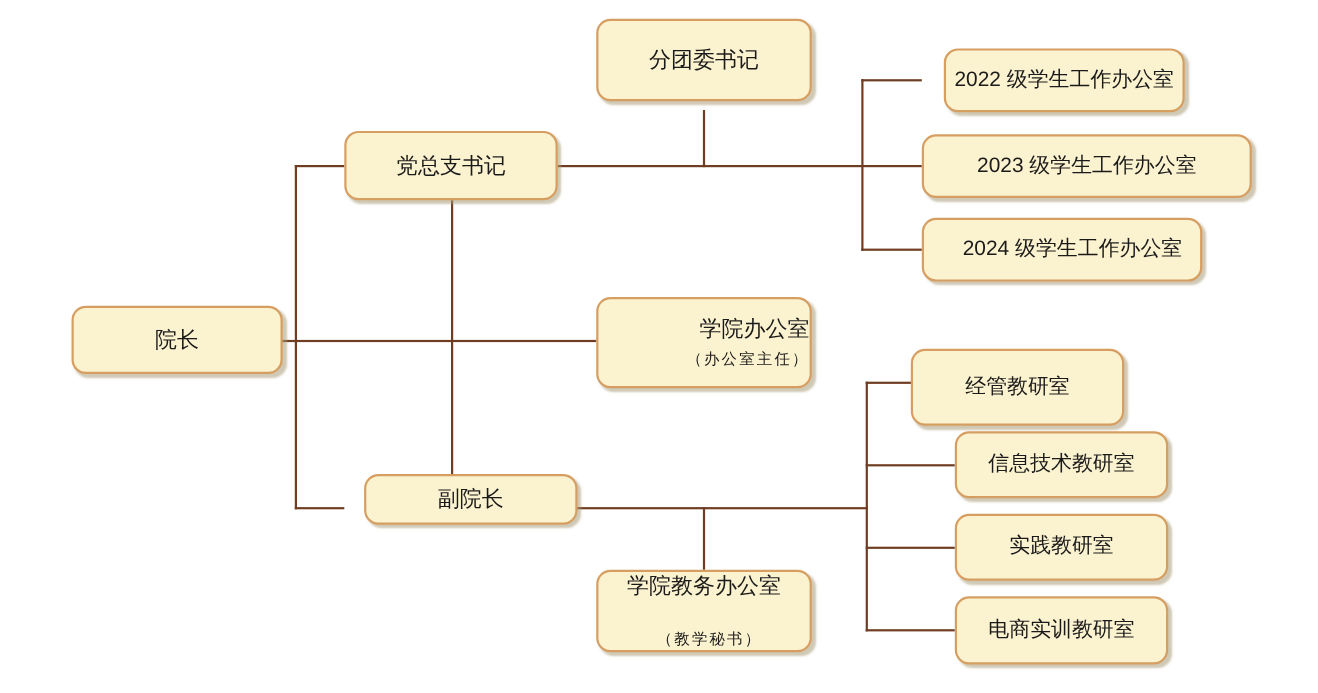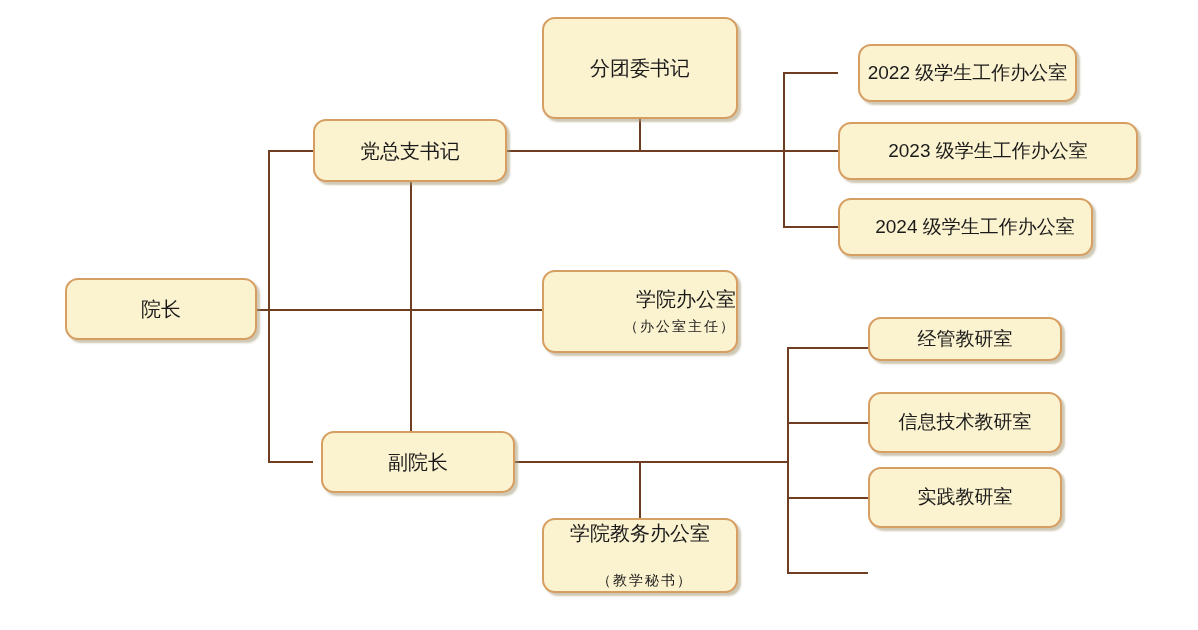--- a/index.html
+++ b/index.html
@@ -36,28 +36,28 @@
     margin-left:10px;
   }
 
   .line { position:absolute; background:var(--connector,#6F3D22); }
   .h { height:2px; }
   .v { width:2px; }
 
   
   #n-dean        { left:29px;  top:278px; width:192px; height:62px;margin-left:36px; }
   #n-party       { left:313px; top:119px; width:194px; height:63px; }
-  #n-youth       { left:542px; top:17px;  width:196px; height:102px; }
+  #n-youth       { left:542px; top:17px;  width:196px; height:75px; }
   #n-office      { left:542px; top:270px; width:196px; height:83px;align-items:flex-end; }
-  #n-vice        { left:321px; top:431px; width:194px; height:62px;text-align:right; }
+  #n-vice        { left:331px; top:431px; width:194px; height:46px;text-align:right; }
   #n-academic    { left:542px; top:518px; width:196px; height:75px;gap:20px; }
   #n-g2022       { left:858px; top:44px;  width:219px; height:58px; }
   #n-g2023       { left:838px; top:122px; width:300px; height:58px; }
   #n-g2024       { left:838px; top:198px; width:255px; height:58px;padding-left:19px; }
-  #n-econ        { left:868px; top:317px; width:194px; height:44px; }
+  #n-econ        { left:828px; top:317px; width:194px; height:70px; }
   #n-it          { left:868px; top:392px; width:194px; height:61px; }
   #n-practice    { left:868px; top:467px; width:194px; height:61px; }
   #n-ecom        { left:868px; top:542px; width:194px; height:62px; }
 
   
   #l-dean-h        { left:221px; top:309px; width:321px; }
   #l-trunk-v       { left:268px; top:150px; height:313px; }
   #l-party-stub    { left:268px; top:150px; width:45px; }
   #l-vice-stub     { left:268px; top:461px; width:45px; }
   #l-mid-v         { left:410px; top:182px; height:249px; }
@@ -140,14 +140,17 @@
   </div>
 
   <div class="node sm" id="n-it">
     <div class="label">信息技术教研室</div>
   </div>
 
   <div class="node sm" id="n-practice">
     <div class="label">实践教研室</div>
   </div>
 
+  <div class="node sm" id="n-ecom">
+    <div class="label">电商实训教研室</div>
+  </div>
 
 </div>
 
 </body></html>

